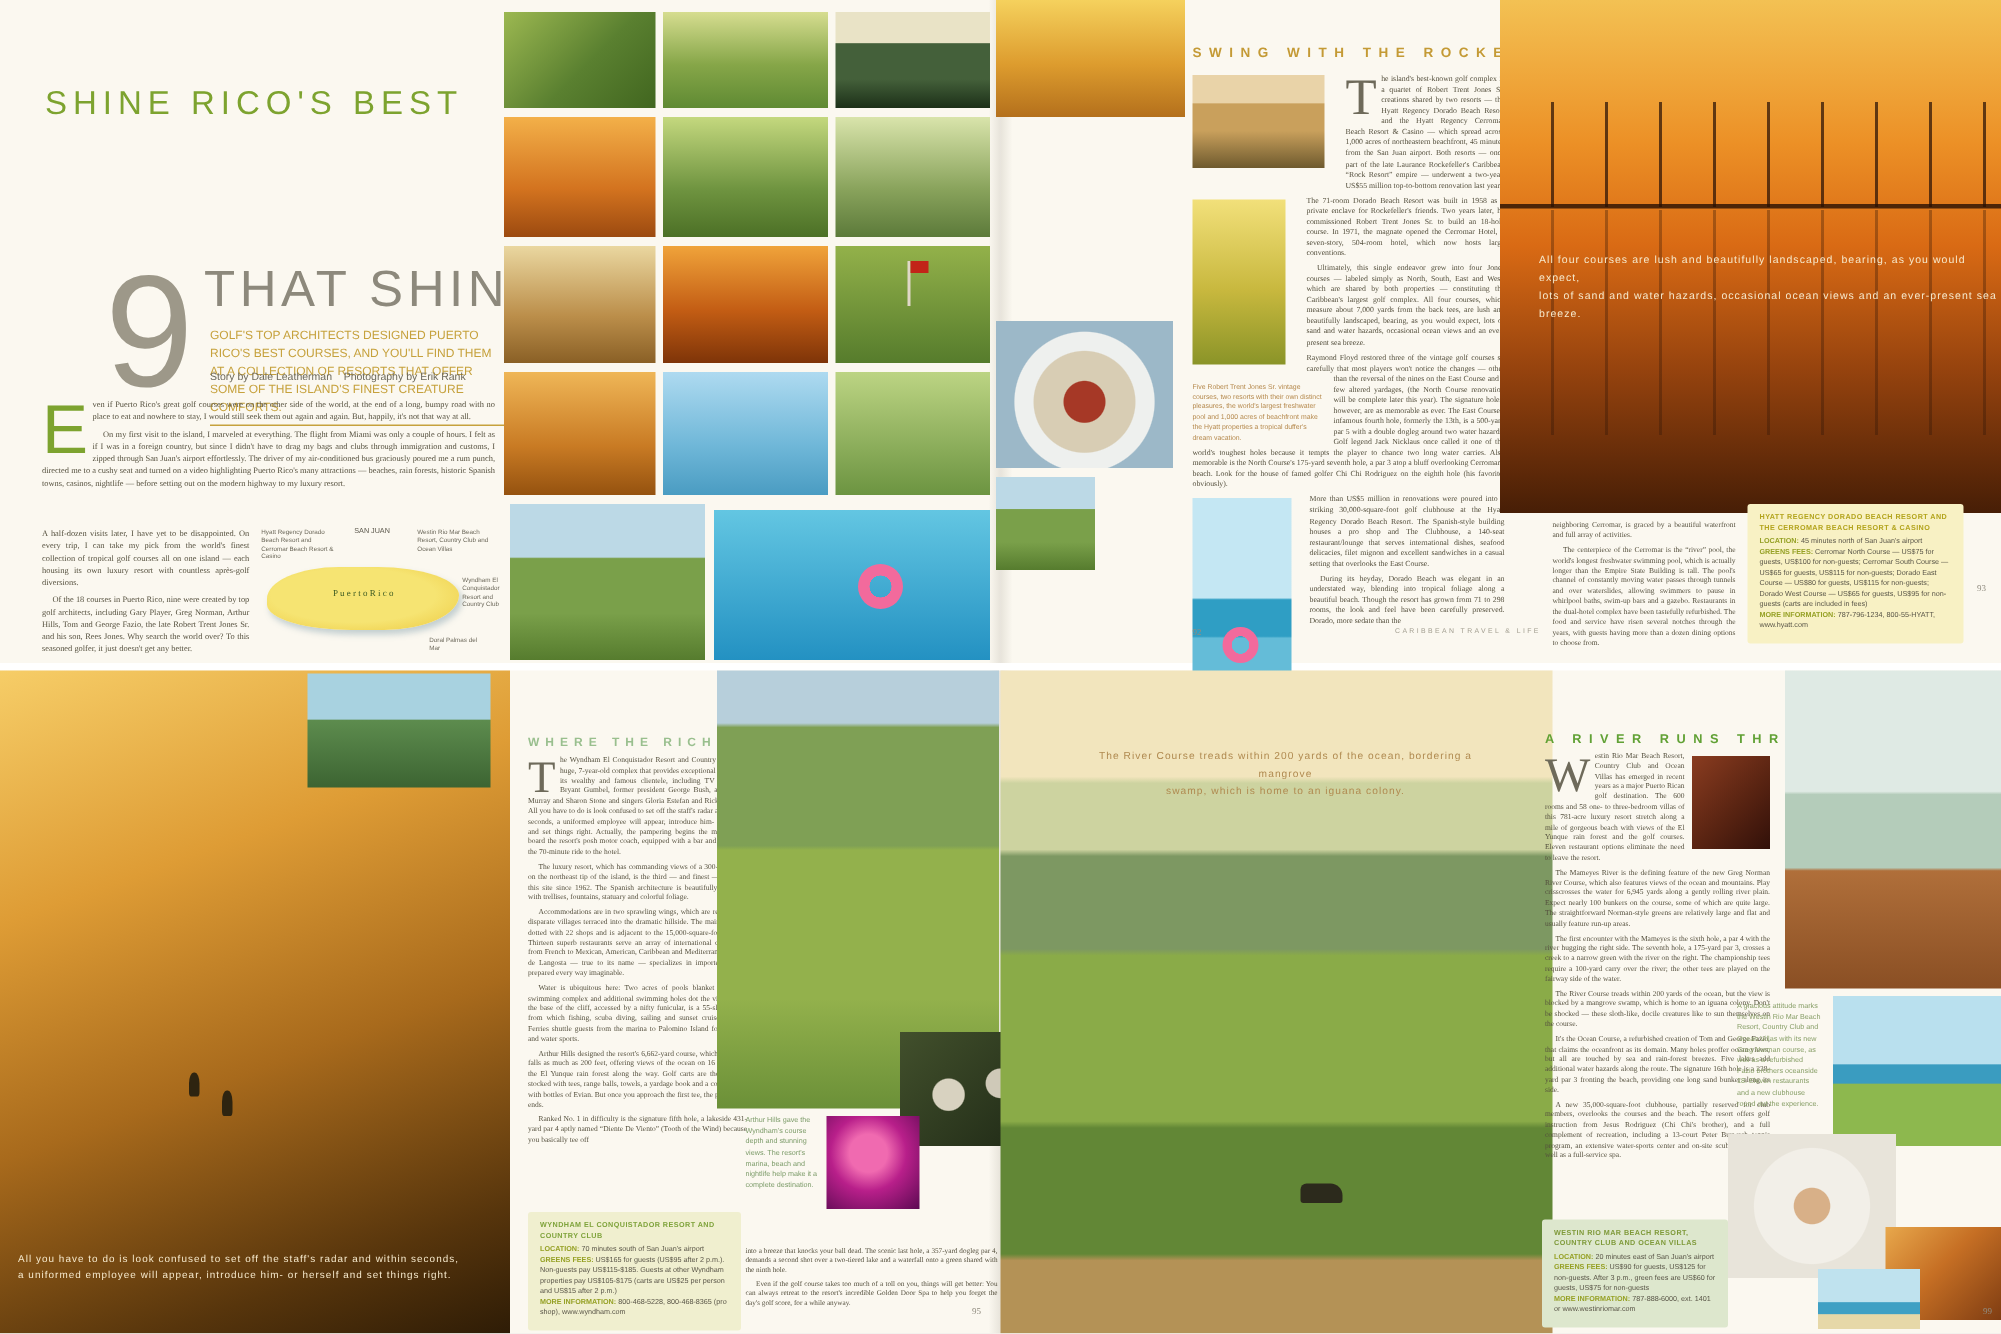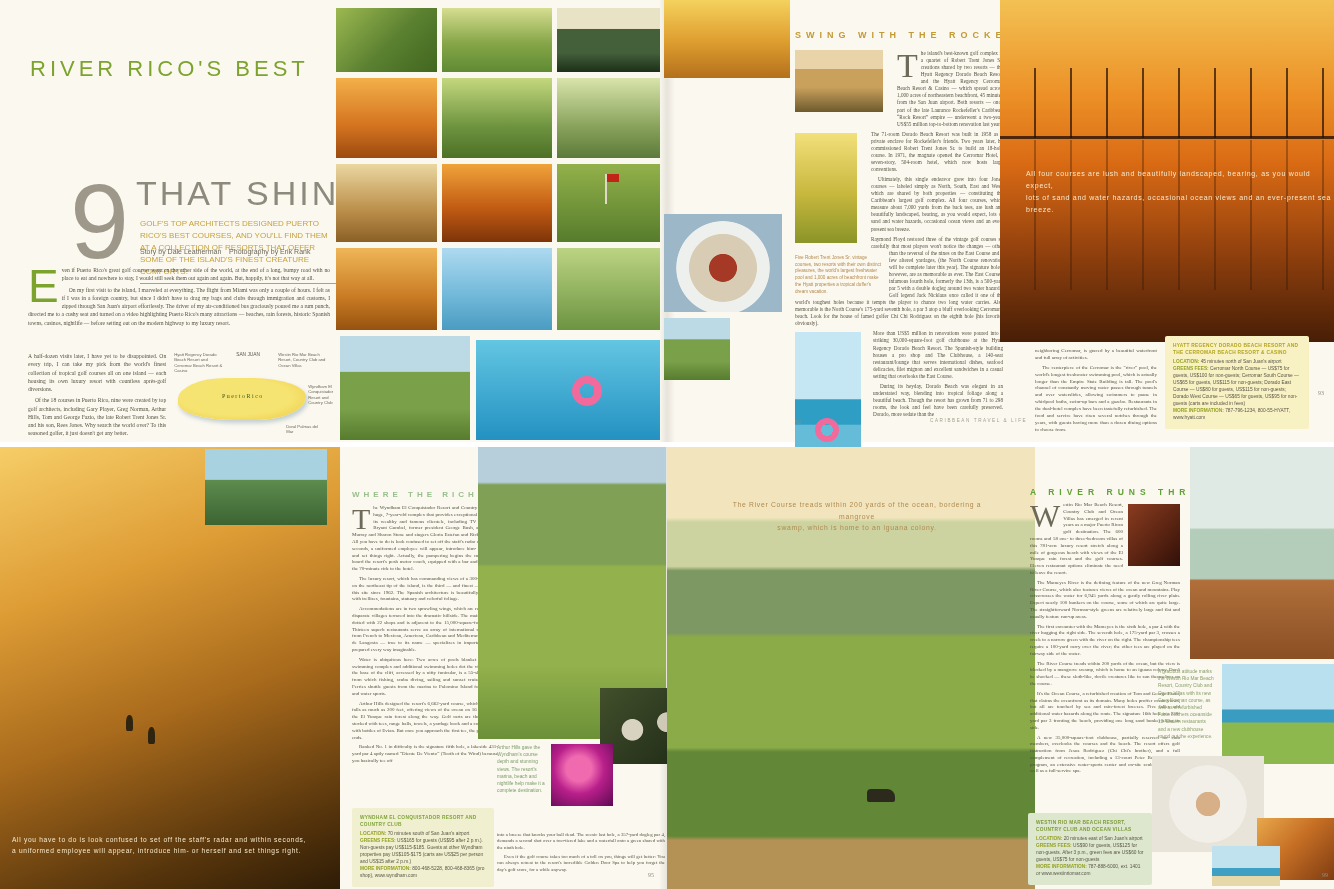--- a/index.html
+++ b/index.html
@@ -66,21 +66,21 @@
 
 <div id="sheet">
 
   <div class="page" style="left:0;top:0;width:667px;height:442px;"></div>
   <div class="page" style="left:667px;top:0;width:667px;height:442px;"></div>
   <div class="page" style="left:0;top:447px;width:667px;height:442px;"></div>
   <div class="page" style="left:667px;top:447px;width:667px;height:442px;"></div>
   <div class="gutter" style="left:659px;top:0;height:442px;"></div>
   <div class="gutter" style="left:659px;top:447px;height:442px;"></div>
 
-  <div class="abs" style="left:30px;top:56px;font:22px 'Liberation Sans',sans-serif;letter-spacing:4px;color:#7da32f;">RIVER RICO'S BEST</div>
+  <div class="abs" style="left:30px;top:56px;font:22px 'Liberation Sans',sans-serif;letter-spacing:4px;color:#7da32f;">SHINE RICO'S BEST</div>
   <div class="abs" style="left:70px;top:168px;font:106px/1 'Liberation Sans',sans-serif;color:#9d9889;">9</div>
   <div class="abs" style="left:136px;top:176px;font:34px/1 'Liberation Sans',sans-serif;letter-spacing:3px;color:#8d897c;">THAT SHINE</div>
   <div class="abs" style="left:140px;top:218px;width:198px;font:8px/1.5 'Liberation Sans',sans-serif;color:#c6a13c;border-bottom:1px solid #c6a13c;padding-bottom:5px;">GOLF'S TOP ARCHITECTS DESIGNED PUERTO RICO'S BEST COURSES, AND YOU'LL FIND THEM AT A COLLECTION OF RESORTS THAT OFFER SOME OF THE ISLAND'S FINEST CREATURE COMFORTS.</div>
   <div class="abs" style="left:140px;top:248px;font:7px 'Liberation Sans',sans-serif;color:#6c685a;">
     <span>Story by Dale Leatherman</span>&nbsp;&nbsp;&nbsp;
     <span>Photography by Erik Rank</span>
   </div>
 
   <div class="abs bt" style="left:28px;top:266px;width:302px;font-size:5.6px;line-height:1.48;">
     <p><span class="dc dc-green" style="font-size:46px;">E</span><span>ven if Puerto Rico's great golf courses were on the other side of the world, at the end of a long, bumpy road with no place to eat and nowhere to stay, I would still seek them out again and again. But, happily, it's not that way at all.</span></p>

